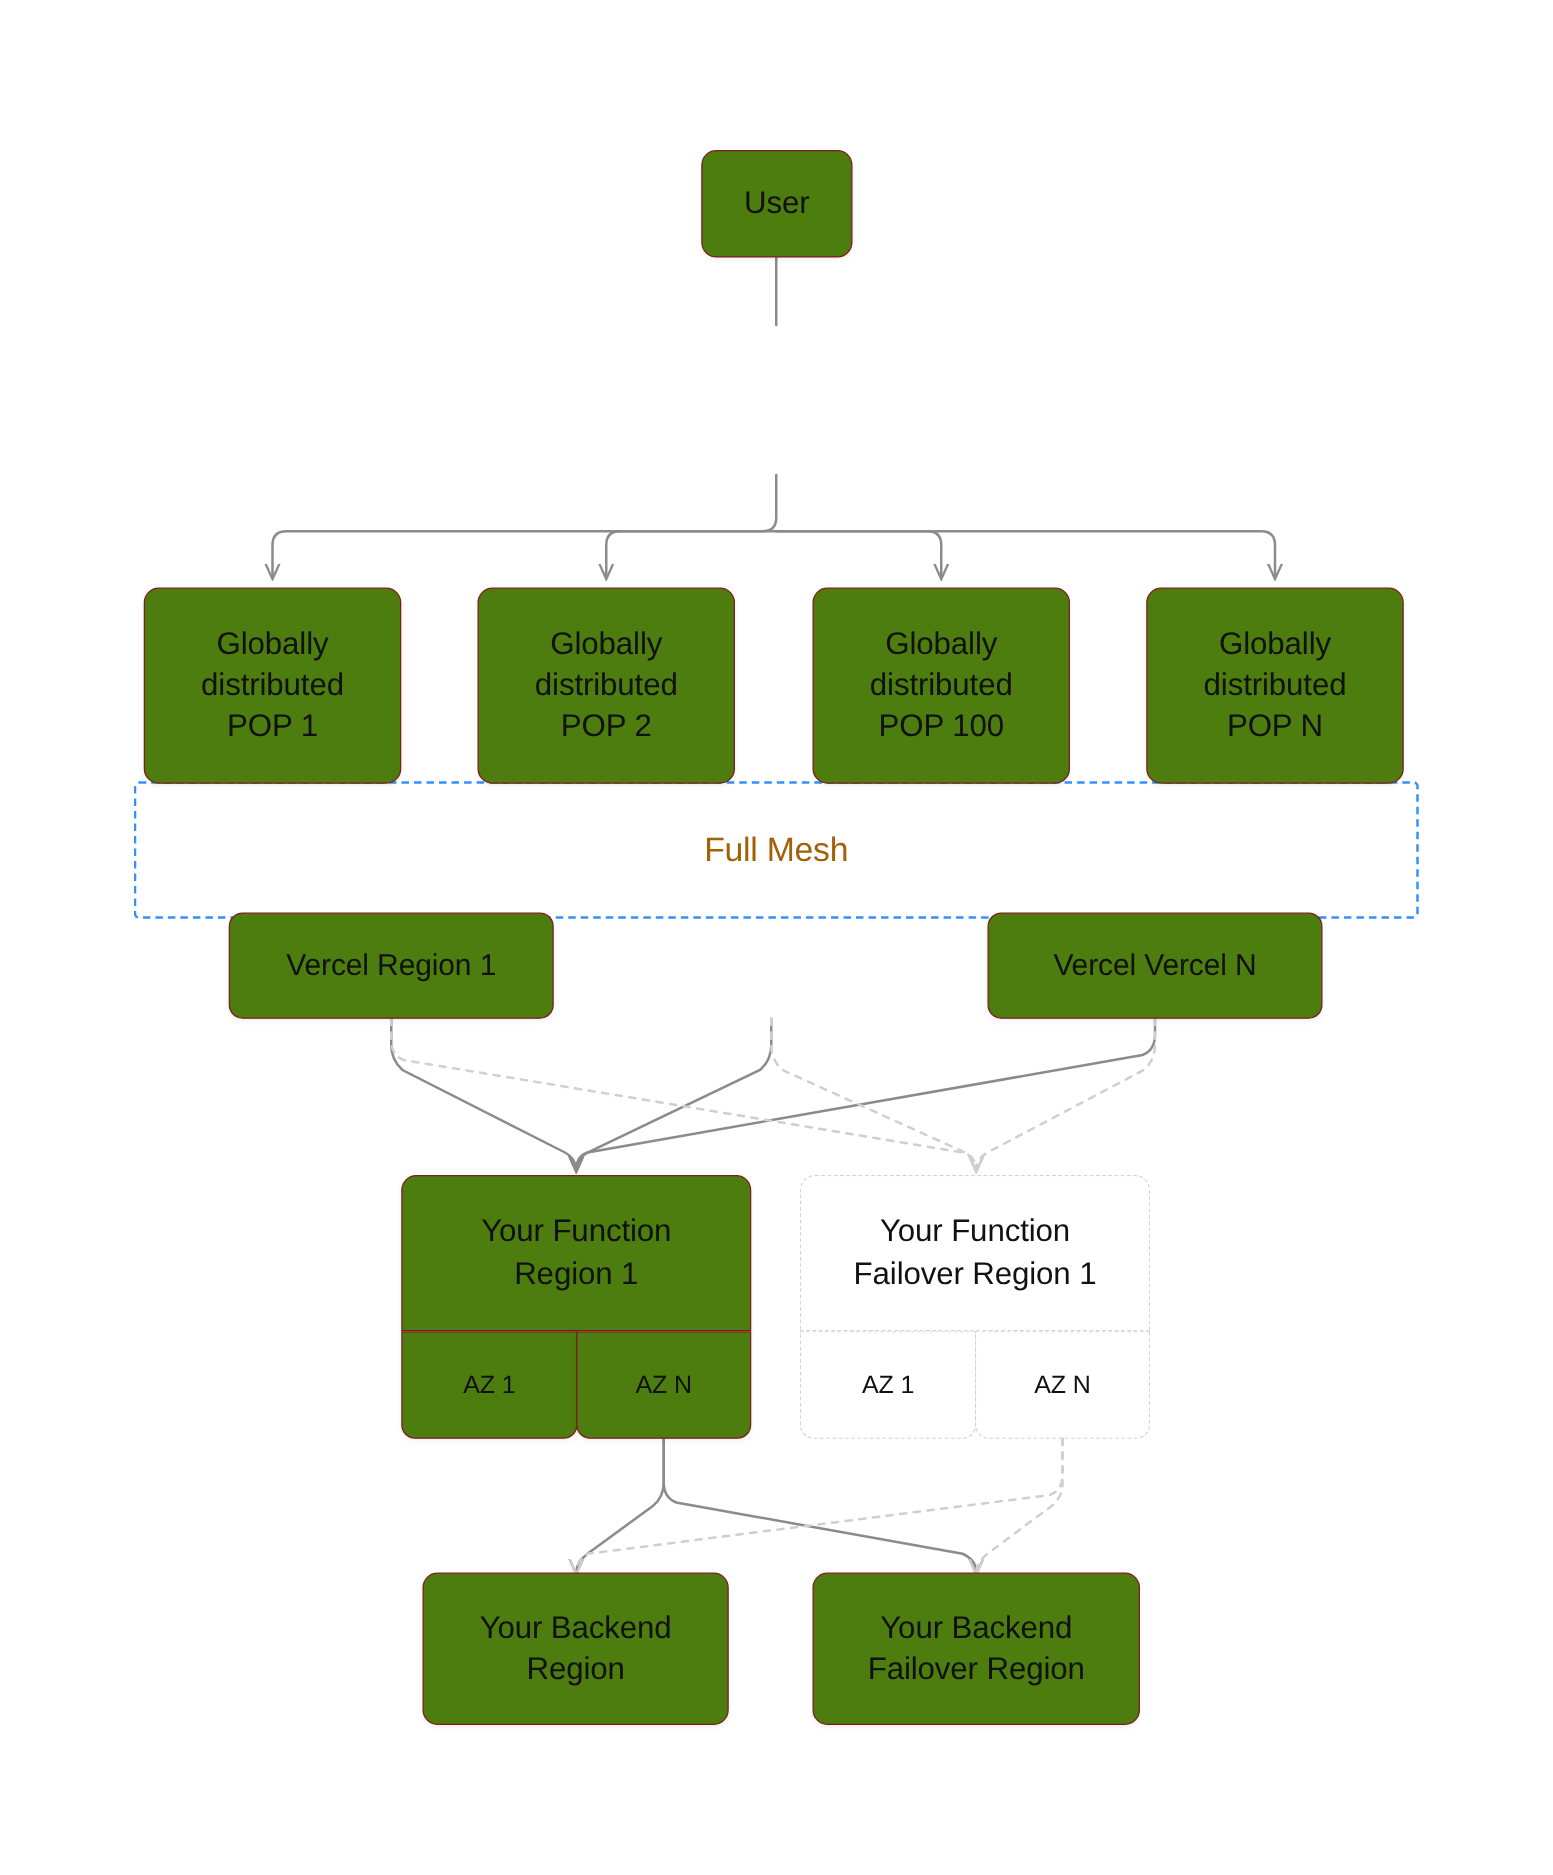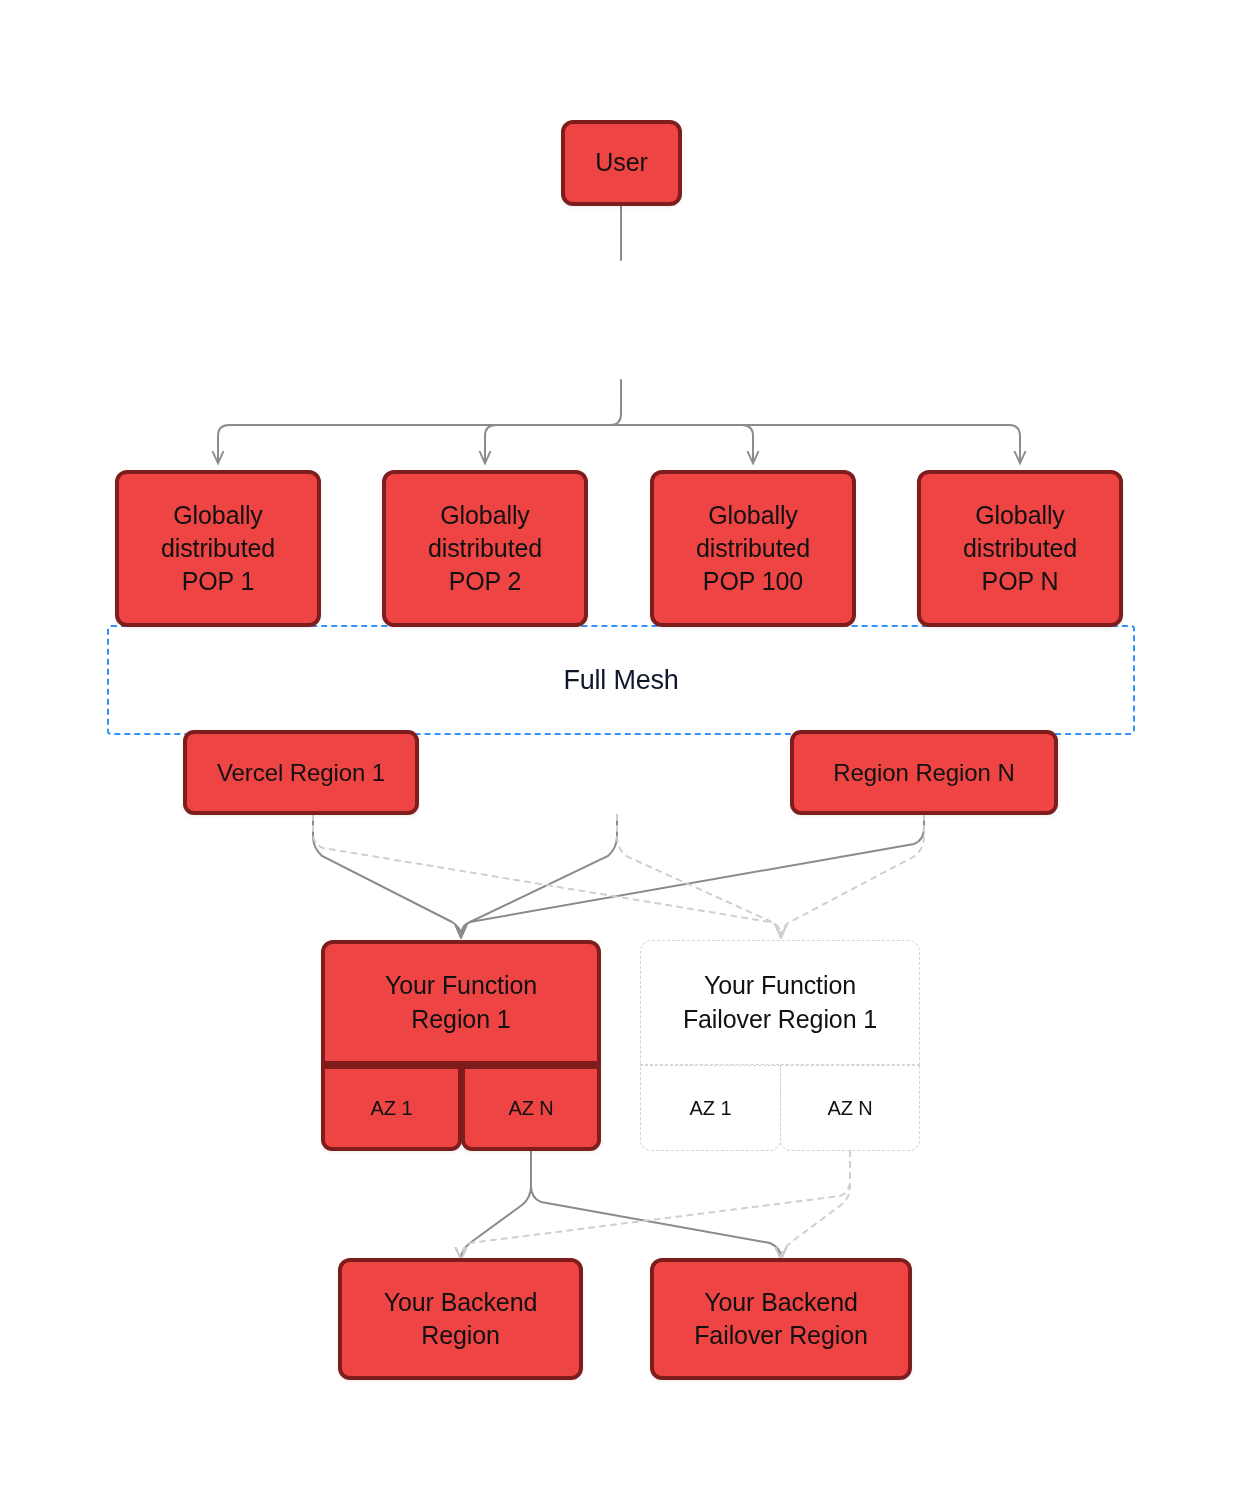--- a/index.html
+++ b/index.html
@@ -28,22 +28,22 @@
     pointer-events: none;
   }
   .node {
     position: absolute;
     box-sizing: border-box;
     display: flex;
     align-items: center;
     justify-content: center;
     text-align: center;
     border-radius: 12px;
-    background: #ef4444;
-    border: 4px solid #7f1d1d;
+    background: #4d7c0f;
+    border: 1px solid #7f1d1d;
     box-shadow: 0 2px 5px rgba(0,0,0,0.045), 0 1px 2px rgba(0,0,0,0.03);
     font-size: 25px;
     line-height: 1.33;
     letter-spacing: -0.1px;
     color: #111111;
     white-space: pre-line;
     z-index: 2;
   }
   .node.dashed {
     border: 1px dashed #d4d4d4;
@@ -127,24 +127,24 @@
 distributed
 POP 2</div>
   <div class="node" style="left:650px;top:470px;width:206px;height:157px;">Globally
 distributed
 POP 100</div>
   <div class="node" style="left:917px;top:470px;width:206px;height:157px;">Globally
 distributed
 POP N</div>
 
   <div class="mesh-box" style="left:107px;top:625px;width:1028px;height:110px;"></div>
-  <div class="mesh-label" style="left:0;top:665px;color:#0f172a;">Full Mesh</div>
+  <div class="mesh-label" style="left:0;top:665px;color:#a16207;">Full Mesh</div>
 
-  <div class="node small" style="left:183px;top:730px;width:236px;height:85px;">Vercel Region 1</div>
-  <div class="node small" style="left:790px;top:730px;width:268px;height:85px;">Region Region N</div>
+  <div class="node small" style="left:183px;top:730px;width:260px;height:85px;">Vercel Region 1</div>
+  <div class="node small" style="left:790px;top:730px;width:268px;height:85px;">Vercel Vercel N</div>
 
   <div class="node" style="left:321px;top:940px;width:280px;height:125px;border-bottom-left-radius:0;border-bottom-right-radius:0;">Your Function
 Region 1</div>
   <div class="node dashed" style="left:640px;top:940px;width:280px;height:125px;border-bottom-left-radius:0;border-bottom-right-radius:0;">Your Function
 Failover Region 1</div>
 
   <div class="node az" style="left:321px;top:1065px;width:141px;height:86px;border-top-left-radius:0;border-top-right-radius:0;">AZ 1</div>
   <div class="node az" style="left:461px;top:1065px;width:140px;height:86px;border-top-left-radius:0;border-top-right-radius:0;">AZ N</div>
 
   <div class="node az dashed" style="left:640px;top:1065px;width:141px;height:86px;border-top-left-radius:0;border-top-right-radius:0;">AZ 1</div>

